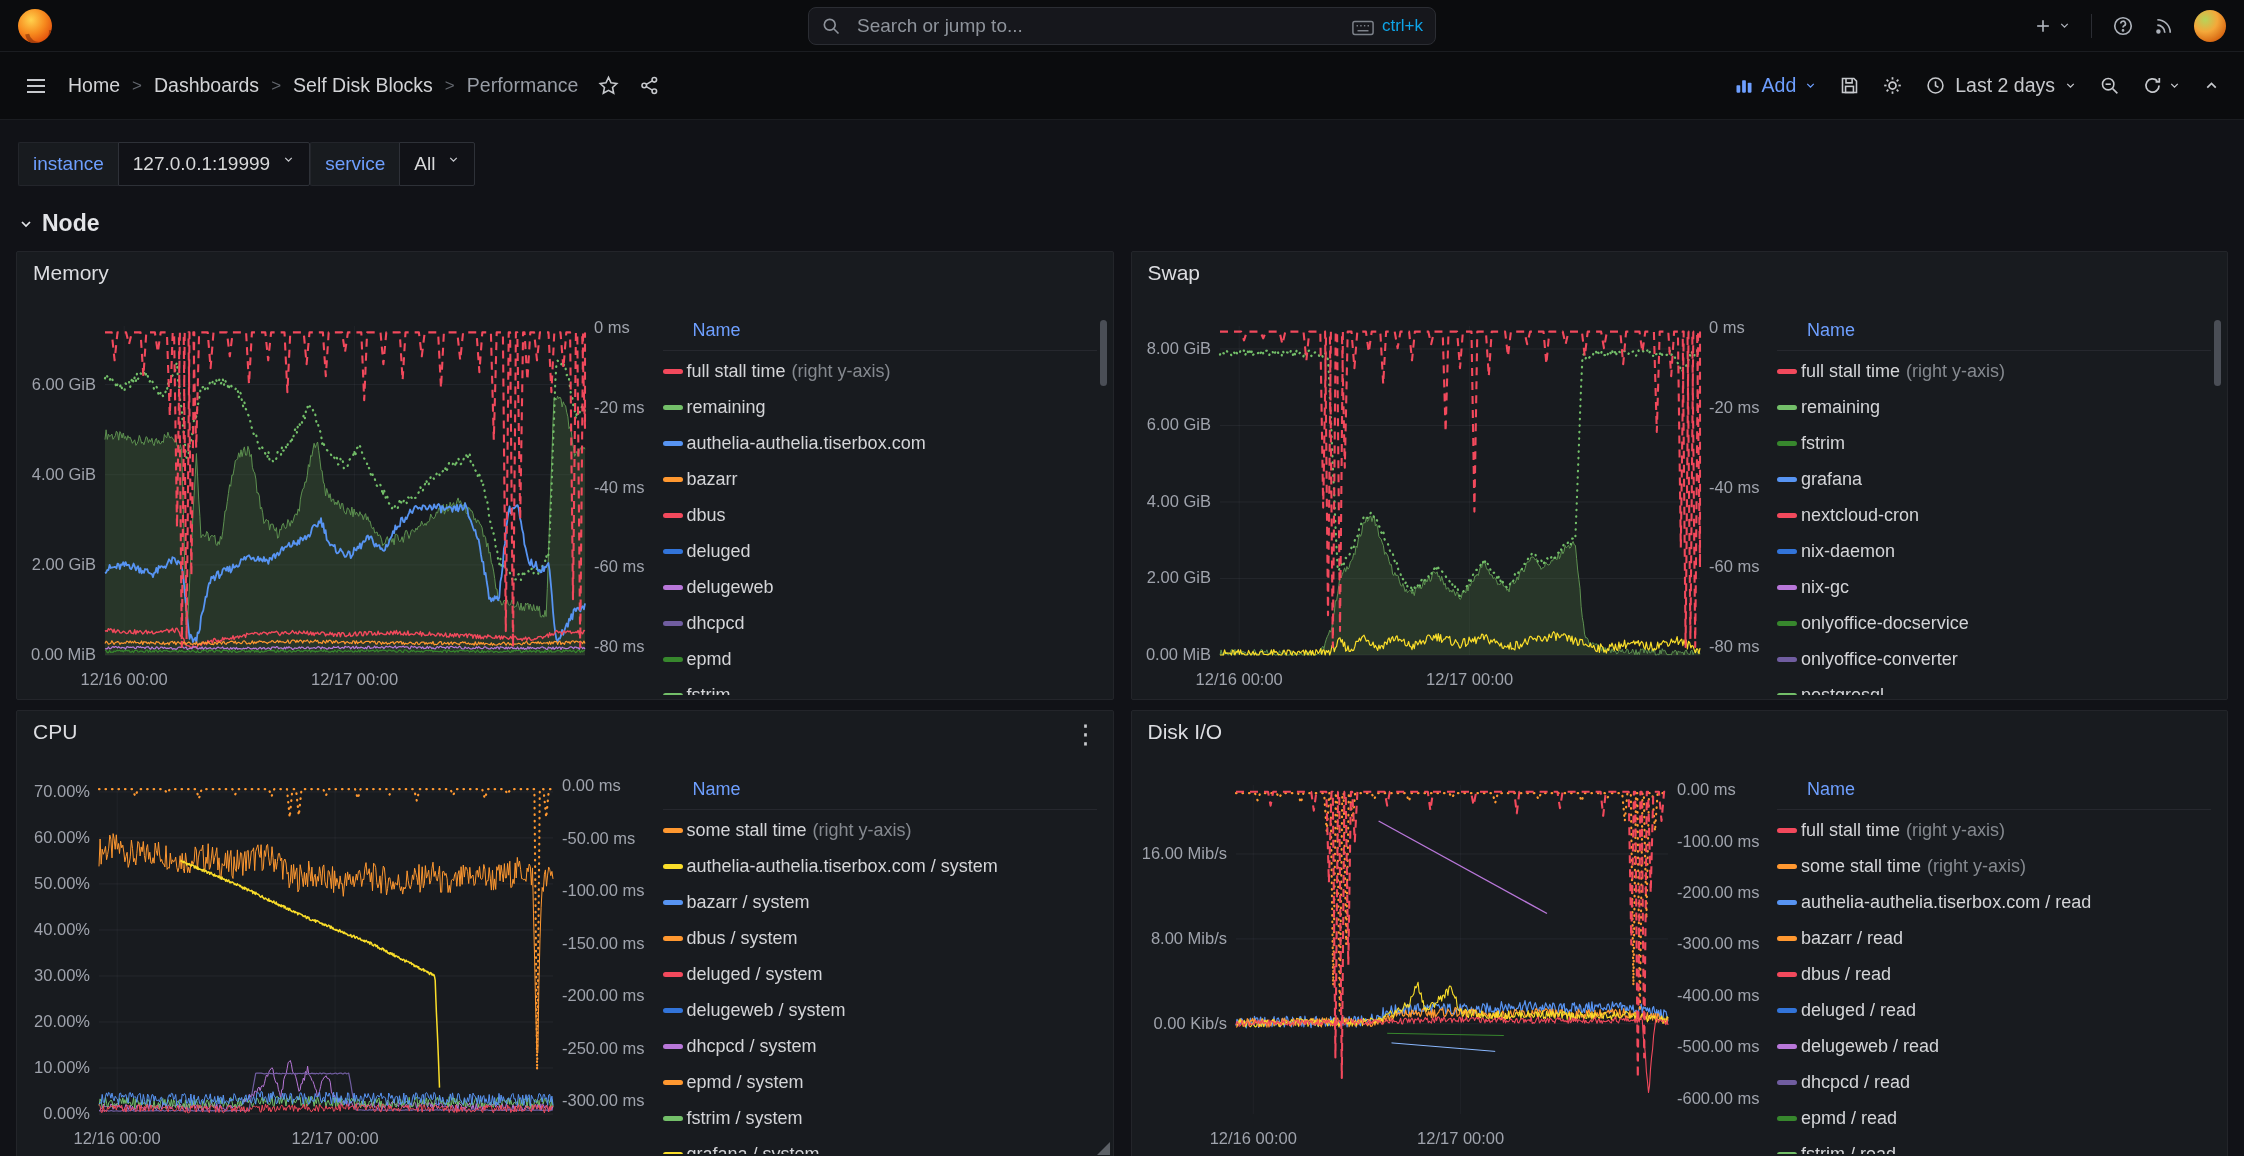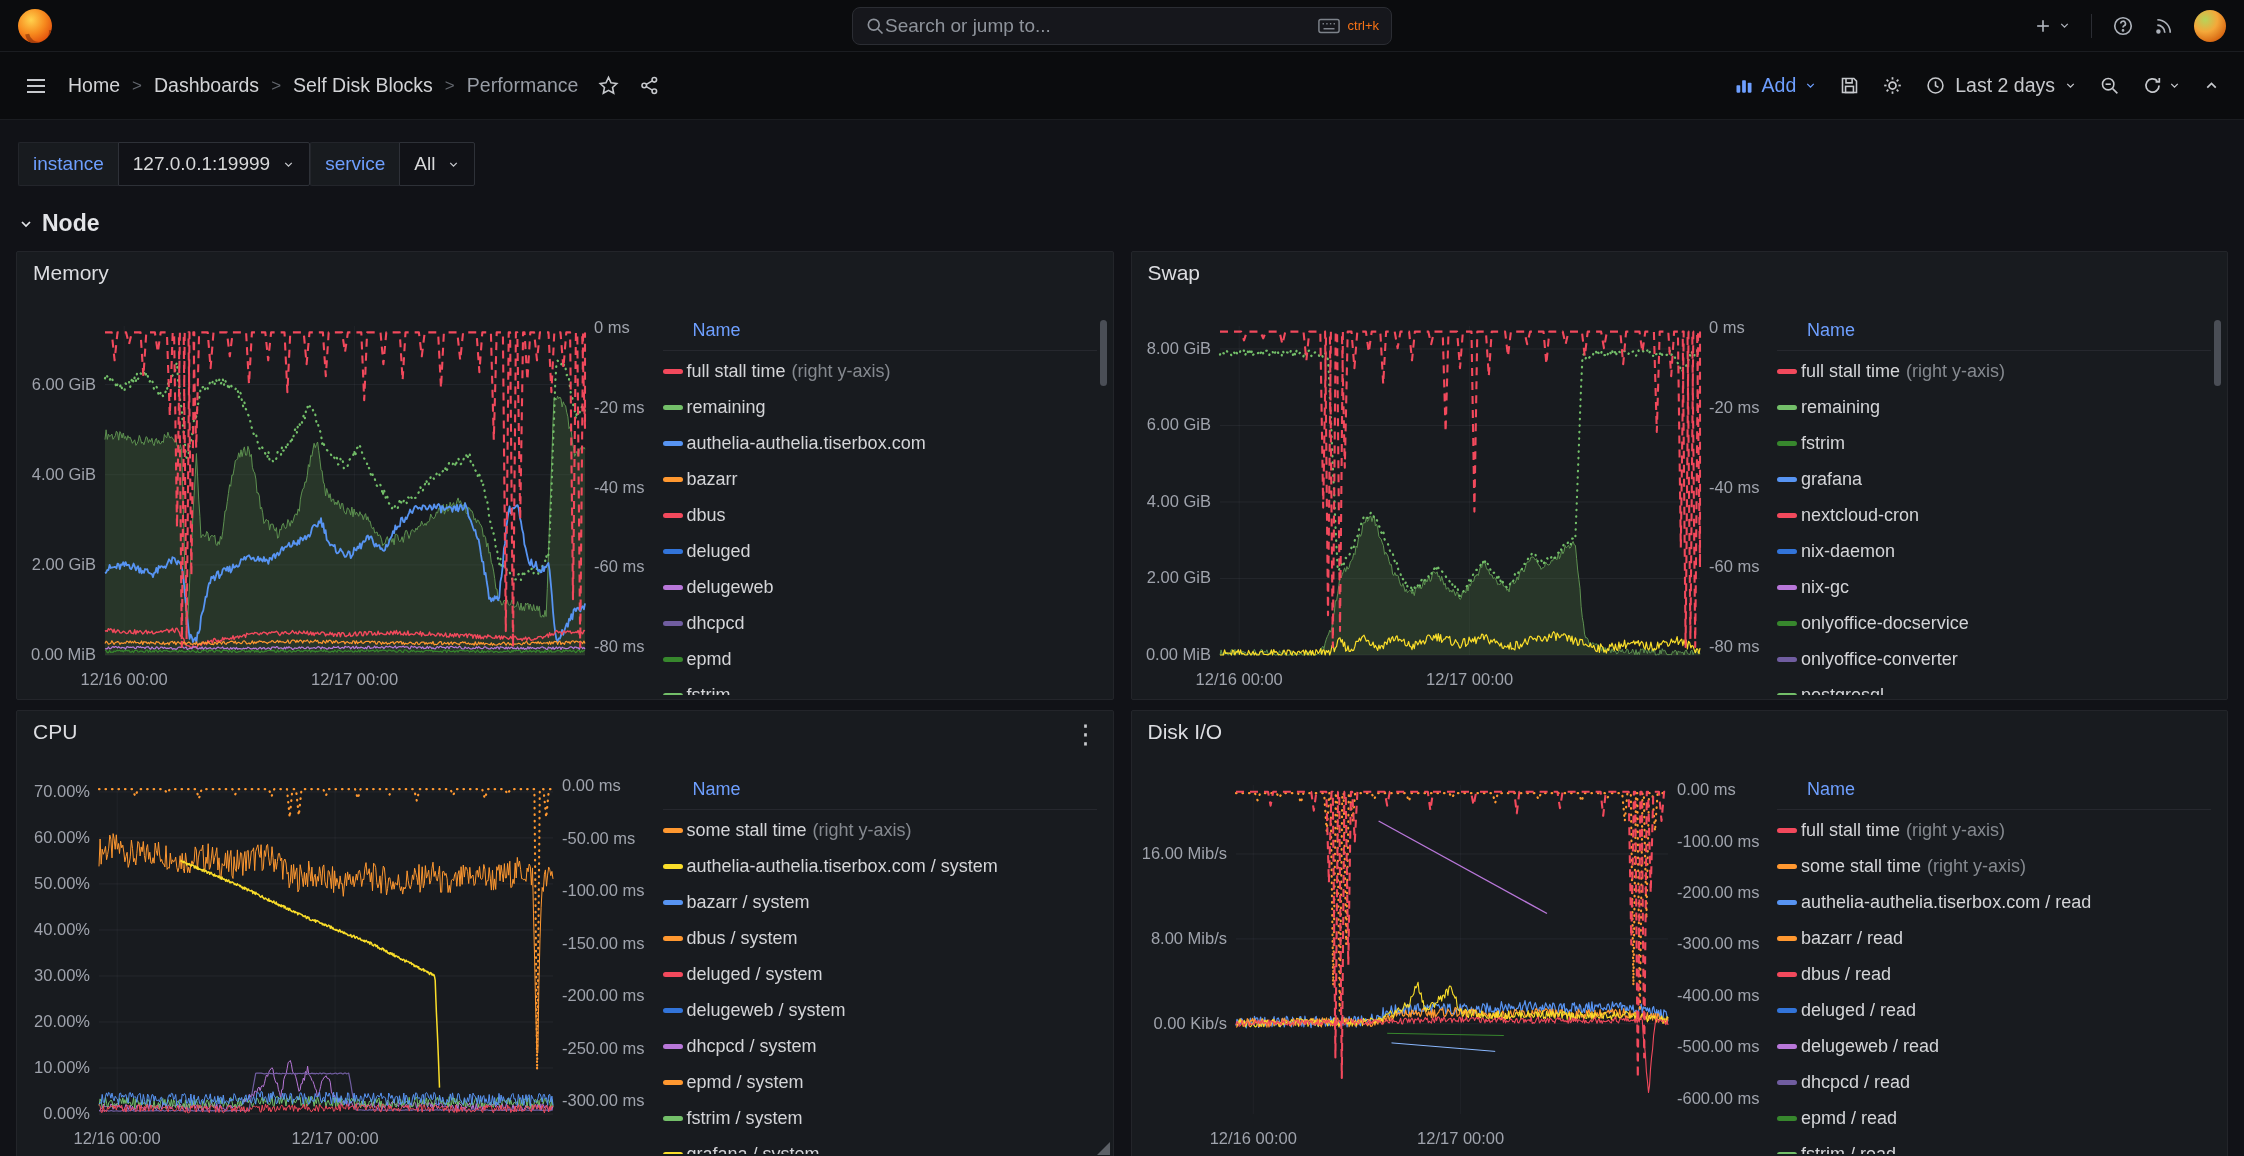--- a/index.html
+++ b/index.html
@@ -9,24 +9,24 @@
   svg text{font-family:"Liberation Sans",sans-serif}
 
   
   .topbar{height:52px;background:#0b0c0e;display:flex;align-items:center;
     padding:0 18px;position:relative;border-bottom:1px solid #1b1d21}
   .logo{width:34px;height:34px;border-radius:50%;
     background:radial-gradient(circle at 38% 32%,#ffd24d 0%,#f78a1e 45%,#e4560e 75%,#a33c12 100%);
     position:relative;overflow:hidden;flex:none}
   .logo::after{content:"";position:absolute;left:7px;top:9px;width:20px;height:20px;
     border-radius:50%;border:4px solid rgba(120,40,8,.55);border-left-color:transparent;border-top-color:transparent;transform:rotate(35deg)}
-  .search-box{position:absolute;left:50%;transform:translateX(-50%);width:540px;height:38px;
+  .search-box{position:absolute;left:50%;transform:translateX(-50%);width:628px;height:38px;
     background:#16171c;border:1px solid #2b2d33;border-radius:8px;display:flex;align-items:center;
-    padding:0 12px;gap:0;color:#8e939b;font-size:19px;cursor:text}
-  .kbd-hint{margin-left:auto;display:flex;gap:8px;align-items:flex-start;color:#f97316;font-size:13px}
+    padding:0 12px;gap:16px;color:#8e939b;font-size:19px;cursor:text}
+  .kbd-hint{margin-left:auto;display:flex;gap:8px;align-items:flex-end;color:#0ea5e9;font-size:17px}
   .topbar-right{margin-left:auto;display:flex;align-items:center;gap:20px;color:#aeb3bb}
   .vdiv{width:1px;height:24px;background:#2b2d33}
   .iconbtn{display:flex;align-items:center;gap:5px;cursor:pointer;color:#aeb3bb}
   .avatar{width:32px;height:32px;border-radius:50%;flex:none;cursor:pointer;
     background:radial-gradient(circle at 35% 30%,#b6d45a 0%,#f4a83a 40%,#d96a14 75%,#8a3c10 100%)}
 
   
   .navbar{height:68px;background:#0b0c0e;display:flex;align-items:center;padding:0 24px;gap:20px;
     border-bottom:1px solid #1b1d21}
   .crumbs{display:flex;align-items:center;gap:12px;font-size:19.5px}
@@ -36,21 +36,21 @@
   .nav-right{margin-left:auto;display:flex;align-items:center;gap:22px;color:#b6bac0;font-size:19.5px}
   .add-btn{color:#6e9fff;display:flex;gap:8px;align-items:center;cursor:pointer;font-weight:500}
   .timebtn{display:flex;align-items:center;gap:9px;cursor:pointer;color:#c7c9cd}
 
   
   .filters{display:flex;padding:22px 18px 4px}
   .filter{display:flex;cursor:pointer}
   .filter-label{background:#181b1f;color:#6e9fff;font-size:19px;padding:10px 14px;
     border:1px solid #23252b;border-right:none;border-radius:2px 0 0 2px}
   .filter-value{background:#111217;border:1px solid #2e3138;color:#d8d9da;font-size:19px;
-    padding:10px 14px;border-radius:0 2px 2px 0;display:flex;gap:12px;align-items:center}
+    padding:10px 14px;border-radius:0 2px 2px 0;display:flex;gap:12px;}
 
   
   .section{display:flex;align-items:center;gap:8px;padding:20px 18px 10px;font-size:23px;
     font-weight:700;color:#e3e4e8;cursor:pointer}
 
   
   .grid{display:grid;grid-template-columns:1fr 1fr;gap:10px 17px;padding:4px 16px 0}
   .panel{background:#181b1f;border:1px solid #23252a;border-radius:2px;height:449px;
     position:relative;overflow:hidden;display:flex;flex-direction:column}
   .panel-header{height:42px;display:flex;align-items:center;padding:0 16px}

